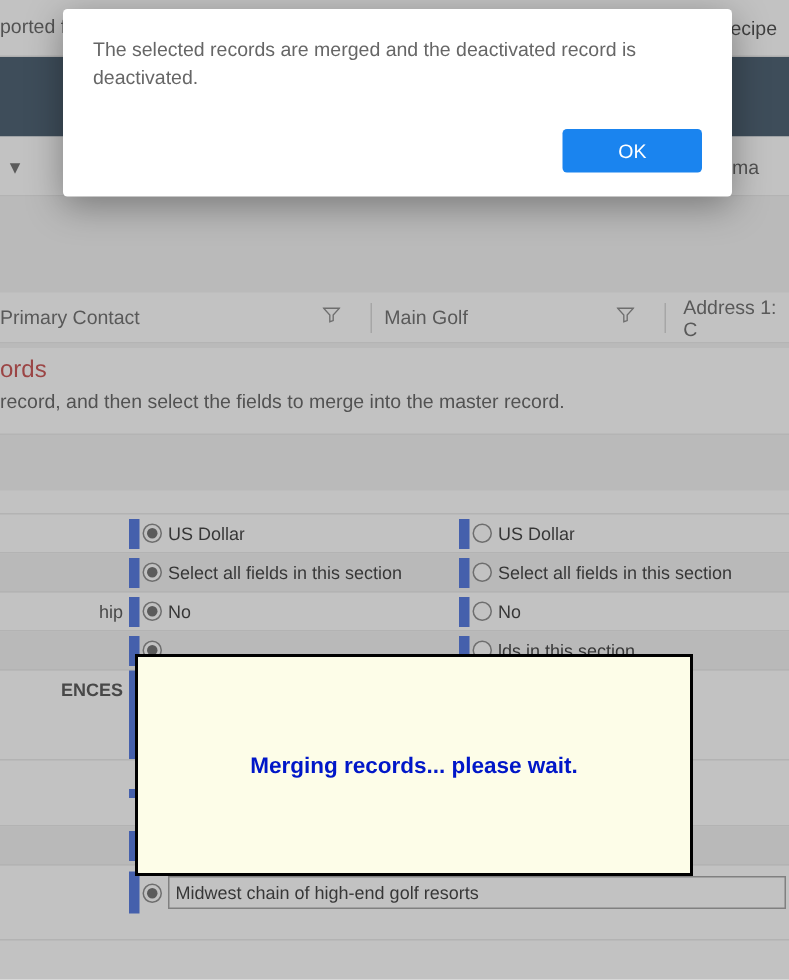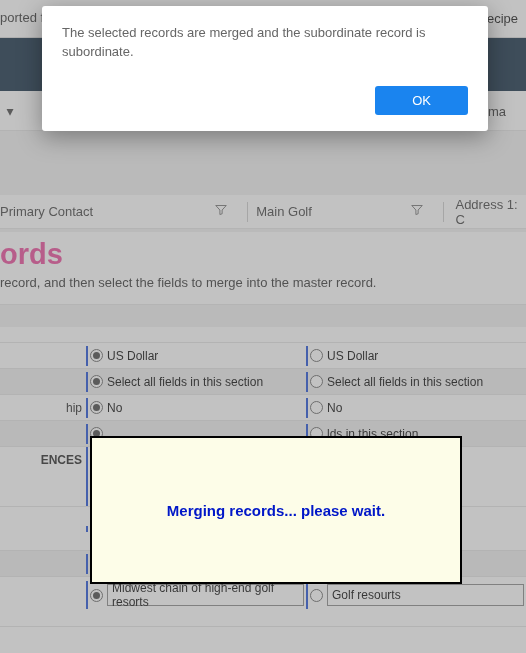--- a/index.html
+++ b/index.html
@@ -82,23 +82,23 @@
     .colhead-row .col2 { width: 190px; display:flex; align-items:center;}
     .colhead-row .col3 { padding-left: 4px;}
     .title-area {
       position: absolute;
       left: 0; right: 0; top: 232px;
       background: #fff;
       padding: 6px 0 14px 0;
       border-bottom: 1px solid #e6e6e6;
     }
     .title-area .title-frag {
-      color: #ec4899;
-      font-size: 29px;
-      font-weight: 700;
+      color: #b91c1c;
+      font-size: 16px;
+      font-weight: 400;
       padding-left: 0;
       margin-bottom: 4px;
     }
     .title-area .subtitle-frag {
       color: #333;
       font-size: 13px;
     }
     
     .merge-area {
       position: absolute;
@@ -123,21 +123,21 @@
       font-size: 12px;
       overflow: hidden;
       white-space: nowrap;
     }
     .merge-row .cell {
       flex: 1;
       display: flex;
       align-items: center;
       padding: 3px 2px;
       gap: 4px;
-      border-left: 2px solid #1d4ed8;
+      border-left: 7px solid #1d4ed8;
       min-width: 0;
     }
     .merge-row .cell:first-of-type { border-left: none; }
     .merge-row .cell span.txt { white-space: nowrap; overflow: hidden; text-overflow: clip; }
     .radio {
       width: 13px; height: 13px;
       border: 1px solid #666;
       border-radius: 50%;
       display: inline-flex;
       align-items: center;
@@ -349,35 +349,29 @@
     </div>
 
     <div class="merge-row" style="min-height:50px; align-items:flex-start; padding-top:4px;">
       <div class="labelcell"></div>
       <div class="cell">
         <span class="radio sel"></span>
         <div class="edit">
           <span>Midwest chain of high-end golf resorts</span>
         </div>
       </div>
-      <div class="cell">
-        <span class="radio"></span>
-        <div class="edit">
-          <span>Golf resourts</span>
-        </div>
-      </div>
     </div>
 
   </div>
 </div>
 
 <div class="overlay"></div>
 
 <div class="merging-modal">
   <span>Merging records... please wait.</span>
 </div>
 
 <div class="alert">
-  <div class="amsg">The selected records are merged and the subordinate record is subordinate.</div>
+  <div class="amsg">The selected records are merged and the deactivated record is deactivated.</div>
   <div class="abtns">
     <button class="ok-btn">OK</button>
   </div>
 </div>
 
 </body></html>

